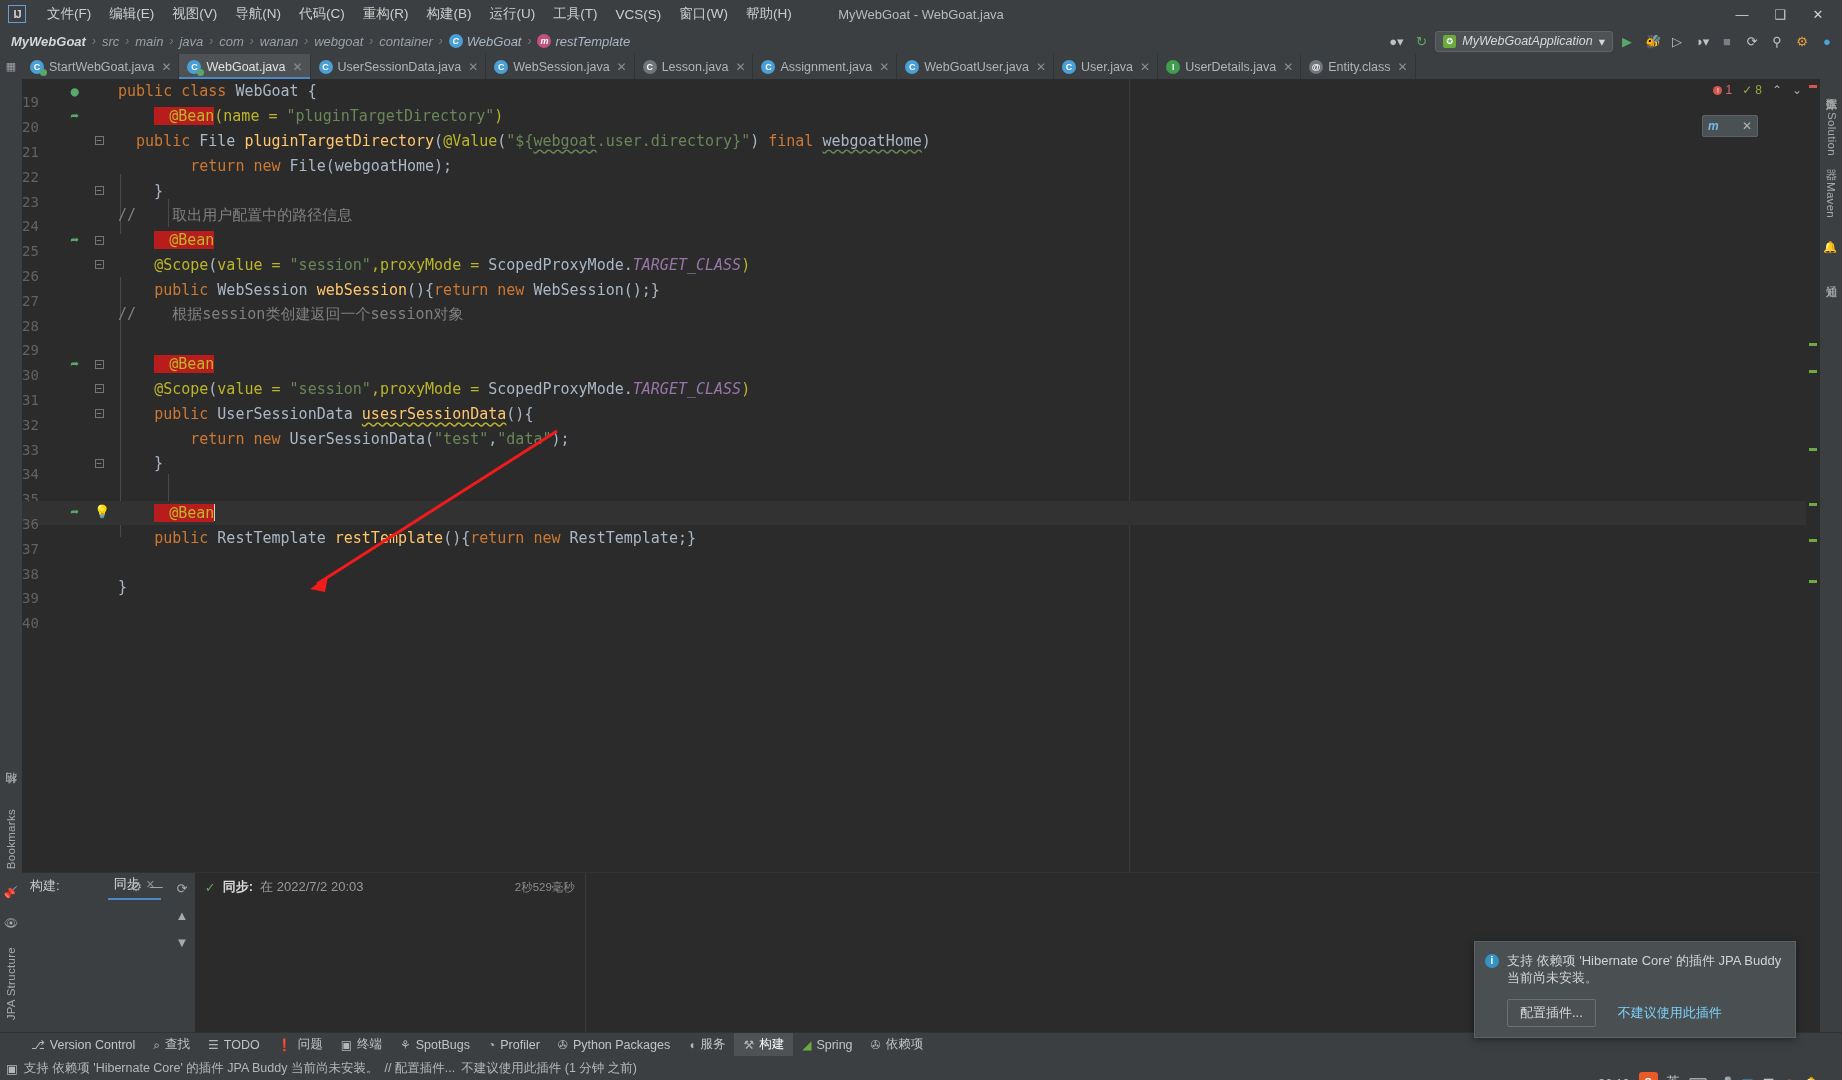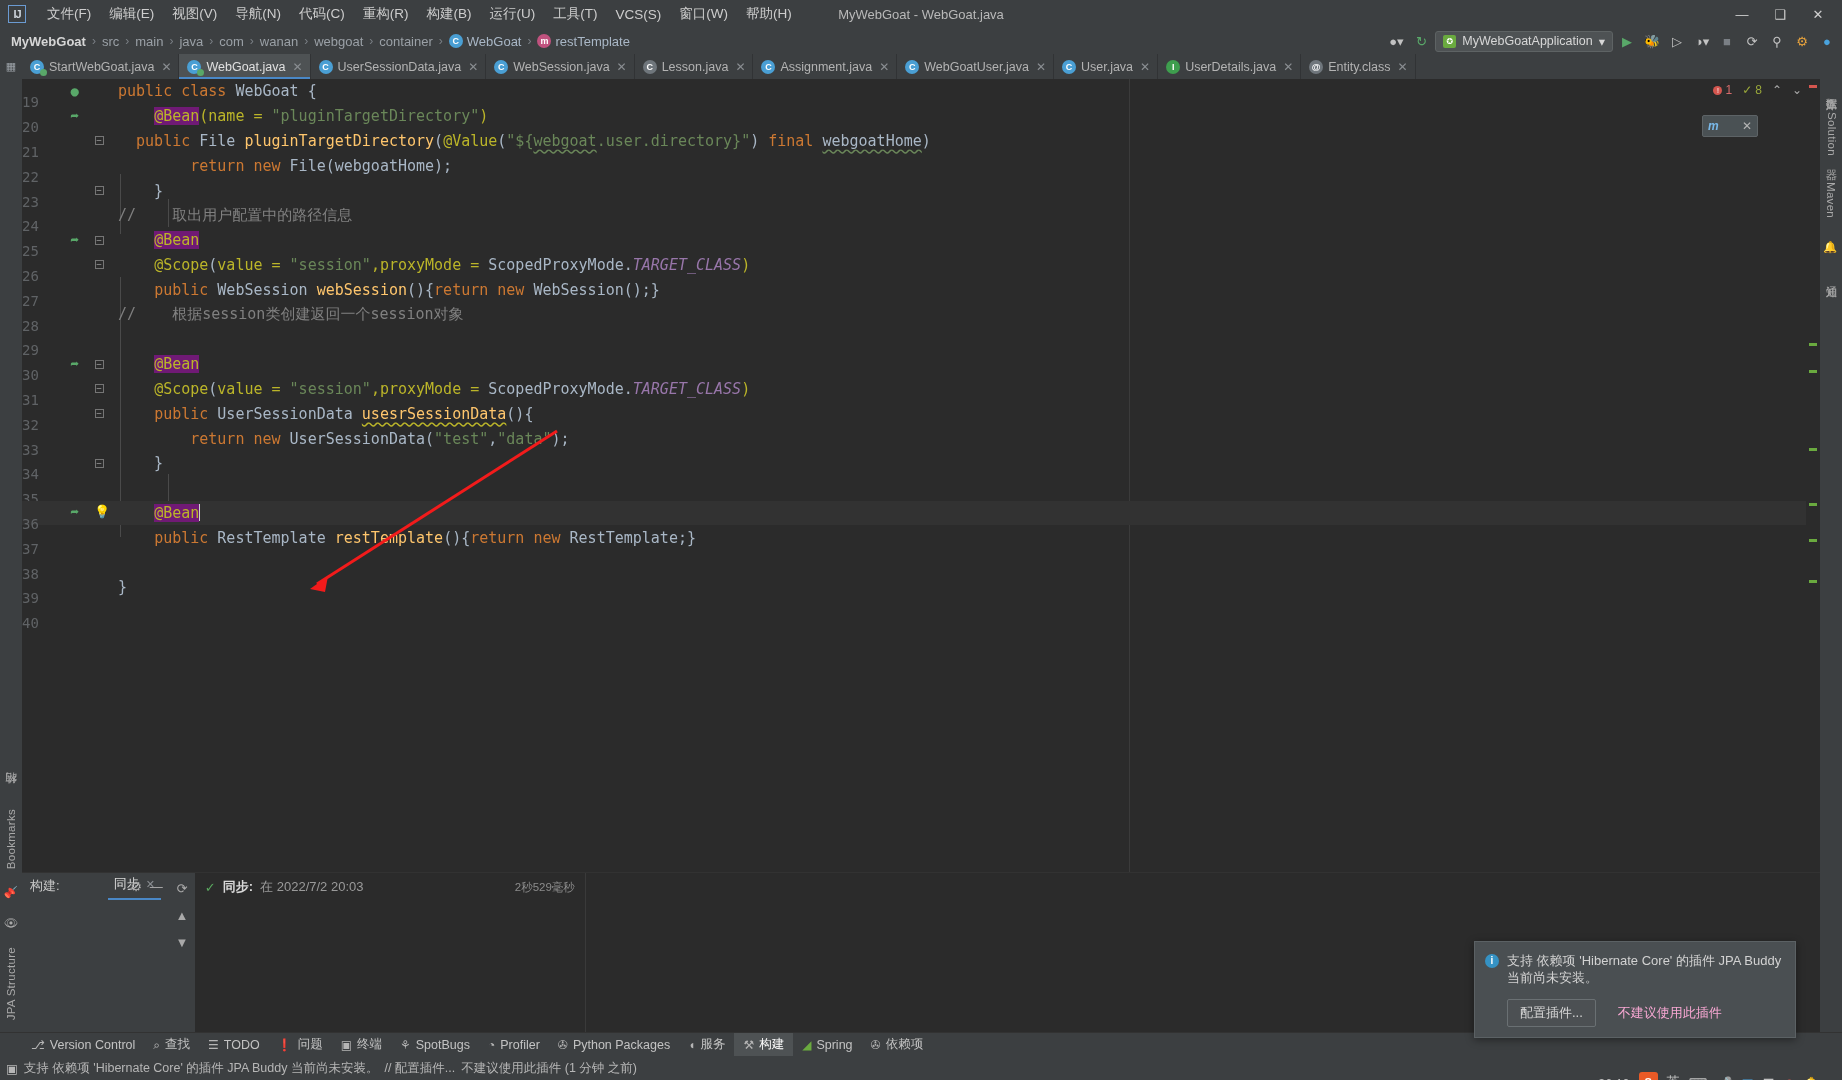--- a/index.html
+++ b/index.html
@@ -30,21 +30,21 @@
   .win-title {
     position: absolute; left: 0; right: 0; text-align: center;
     font-size: 13px; color: #b9b9b9; pointer-events: none;
   }
   .win-ctrls { position: absolute; right: 6px; display: flex; gap: 2px; align-items:center; }
   .win-btn { width: 36px; height: 24px; display:flex; align-items:center; justify-content:center; color:#cfcfcf; font-size:13px;}
 
   
   .navbar {
     height: 26px; background: #3c3f41; display: flex; align-items: center;
-    padding: 0 6px; flex: 0 0 26px; position: relative;
+    padding: 0 6px; flex: 0 0 26px; position: relative; font-style: italic;
   }
   .crumbs { display: flex; align-items: center; }
   .crumb { font-size: 13px; color: #a9b7c6; padding: 1px 5px; display:flex; align-items:center; gap:4px;}
   .crumb.root { font-weight: bold; color: #d6d6d6; }
   .crumb.dim { color: #9aa0a6; }
   .crumb-sep { color: #7a7f85; font-size: 12px; padding: 0 1px; }
   .cls-ic {
     width: 14px; height: 14px; border-radius: 50%; background: #4a9fd4; color: #fff;
     font-size: 9px; display: flex; align-items: center; justify-content: center; font-weight: bold;
   }
@@ -114,21 +114,21 @@
     flex: 0 0 46px; user-select: none; margin-top: 22px;
   }
   .gutter-ic { width: 20px; flex: 0 0 20px; display: flex; align-items: center; justify-content: center; }
   .bean-ic { width: 15px; height: 15px; color: #59a869; font-size: 14px; line-height: 1; }
   .fold { width: 22px; flex: 0 0 22px; display: flex; align-items: center; justify-content: center; color: #808080; font-size: 11px;}
   .fold span { display:inline-block; width:9px; height:9px; border:1px solid #757575; line-height:7px; text-align:center; font-size:9px; color:#9a9a9a;}
   .code { font-size: 15px; white-space: pre; color: #a9b7c6; padding-left: 8px; }
 
   .k { color: #cc7832; }           
   .an { color: #bbb529; }          
-  .anh { color: #bbb529; background: #701a75; }
+  .anh { color: #bbb529; background: #b91c1c; padding-left: 15px; }
   .st { color: #6a8759; }          
   .cm { color: #808080; }          
   .fn { color: #ffc66d; }          
   .ty { color: #a9b7c6; }
   .cst { color: #9876aa; font-style: italic; }
   .wavy { text-decoration: underline; text-decoration-style: wavy; text-decoration-color: #6a8759; text-underline-offset: 3px;}
   .wavy-o { text-decoration: underline; text-decoration-style: wavy; text-decoration-color: #bbb529; text-underline-offset: 3px;}
   .caret { display:inline-block; width:1px; height:17px; background:#d0d0d0; vertical-align:-3px; }
 
   .ed-vline { position: absolute; top: 0; bottom: 0; width: 1px; background: #3b3b3b; }
@@ -194,21 +194,21 @@
     width: 14px; height: 14px; border-radius: 50%; background: #3592c4; color: #fff;
     font-size: 10px; font-weight: bold; display: flex; align-items: center; justify-content: center;
     flex: 0 0 14px; margin-top: 2px;
   }
   .balloon-text { font-size: 13px; color: #d2d2d2; line-height: 1.35; }
   .balloon-actions { display: flex; align-items: center; gap: 22px; margin-top: 12px; padding-left: 22px; }
   .bal-btn {
     background: #4c5053; border: 1px solid #6a7073; color: #d6d6d6; font-size: 13px;
     padding: 4px 12px; border-radius: 2px;
   }
-  .bal-link { color: #f9a8d4; font-size: 13px; text-align: right; }
+  .bal-link { color: #7dd3fc; font-size: 13px; text-align: right; }
 
   
   .bottomstrip {
     height: 24px; background: #3c3f41; display: flex; align-items: center; gap: 0;
     padding-left: 22px; flex: 0 0 24px; border-top: 1px solid #323232;
   }
   .bstrip-item {
     display: flex; align-items: center; gap: 5px; padding: 3px 9px; font-size: 12.5px; color: #c3c3c3;
     white-space: nowrap;
   }

